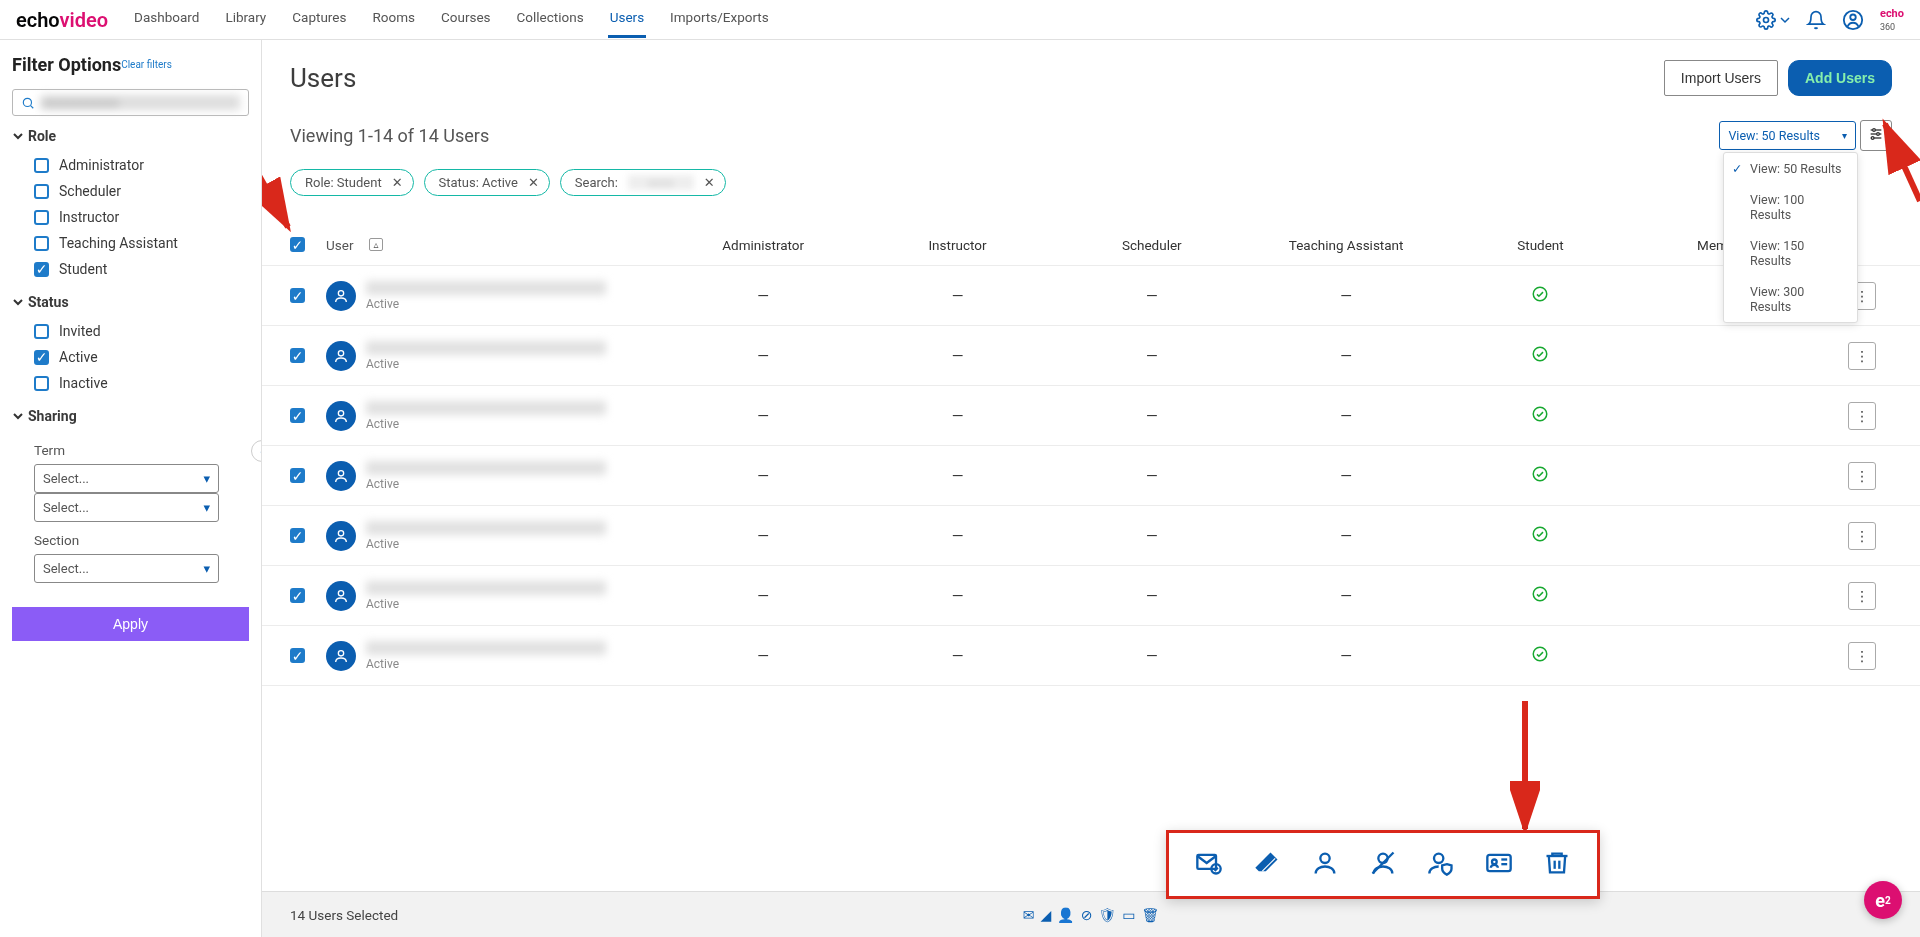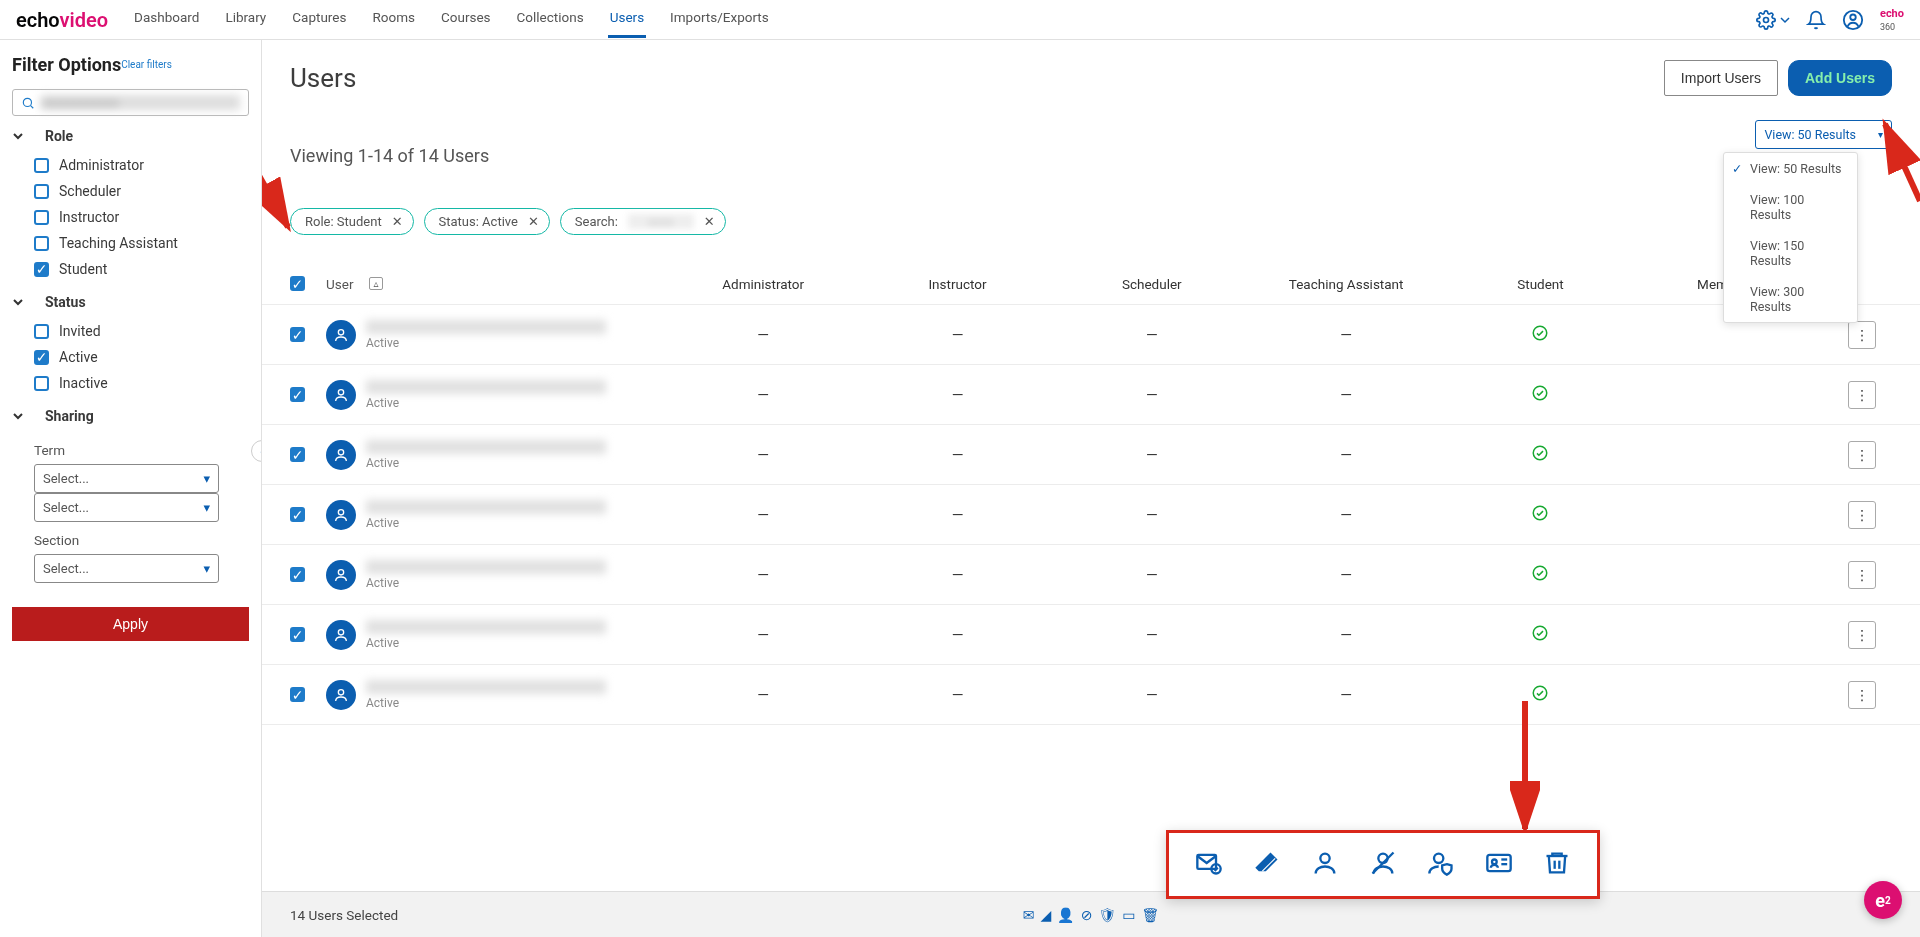--- a/index.html
+++ b/index.html
@@ -20,40 +20,40 @@
 
     .main { display: flex; height: calc(100vh - 40px); }
     .sidebar { width: 262px; border-right: 1px solid #e0e0e0; padding: 14px 12px; position: relative; overflow-y: auto; }
     .side-head { display: flex; align-items: center; margin-bottom: 14px; }
     .side-title { font-weight: 700; font-size: 18px; color: #222; }
     .clear-link { color: #1e7bc9; font-size: 10px; cursor: pointer; text-decoration: none; }
     .search-box { display: flex; align-items: center; border: 1px solid #b8b8b8; border-radius: 3px; padding: 5px 8px; margin-bottom: 8px; }
     .search-box svg { color: #1e7bc9; margin-right: 6px; }
     .search-input { border: none; outline: none; flex: 1; font-size: 13px; }
     .blurred { filter: blur(4px); background: #ddd; color: #999; }
-    .section-hdr { display: flex; align-items: center; gap: 21px; font-weight: 700; margin: 12px 0 8px 0; cursor: pointer; }
+    .section-hdr { display: flex; align-items: center; gap: 4px; font-weight: 700; margin: 12px 0 8px 0; cursor: pointer; }
     .check-row { display: flex; align-items: center; gap: 10px; padding: 5px 0 5px 22px; font-size: 14px; }
     .chk { width: 15px; height: 15px; border: 2px solid #1e7bc9; border-radius: 3px; display: inline-flex; align-items: center; justify-content: center; cursor: pointer; flex-shrink: 0; }
     .chk.checked { background: #1e7bc9; color: #fff; }
     .label-s { color: #555; font-size: 13.5px; padding: 10px 0 6px 22px; }
     .select-s { margin-left: 22px; width: 185px; border: 1px solid #888; border-radius: 3px; padding: 6px 8px; display: flex; justify-content: space-between; align-items: center; font-size: 13px; color: #555; cursor: pointer; }
-    .apply-btn { margin-top: 24px; width: 100%; background: #b91c1c; color: #fff; border: none; padding: 9px; font-size: 14px; cursor: pointer; }
+    .apply-btn { margin-top: 24px; width: 100%; background: #8b5cf6; color: #fff; border: none; padding: 9px; font-size: 14px; cursor: pointer; }
     .collapse-handle { position: absolute; top: 400px; right: -12px; width: 22px; height: 22px; border: 1px solid #ccc; border-radius: 50%; background: #fff; display: flex; align-items: center; justify-content: center; cursor: pointer; color: #0b5eb0; font-size: 14px; }
 
     .content { flex: 1; display: flex; flex-direction: column; position: relative; overflow: hidden; }
     .page-hdr { display: flex; justify-content: space-between; align-items: center; padding: 20px 28px 18px 28px; }
     .page-title { font-size: 26px; font-weight: 400; color: #3d3d3d; }
     .hdr-actions { display: flex; gap: 10px; }
     .btn { padding: 9px 16px; font-size: 14px; border-radius: 2px; cursor: pointer; border: 1px solid #0b5eb0; }
     .btn-outline { background: #fff; color: #333; border-color: #888; }
     .btn-primary { background: #0b5eb0; color: #86efac; font-weight: 600; border-radius: 11px; }
 
     .summary-row { display: flex; justify-content: space-between; align-items: center; padding: 6px 28px; }
     .summary-txt { font-size: 18px; color: #555; }
-    .view-area { display: flex; gap: 10px; align-items: center; position: relative; flex-direction: column; }
+    .view-area { display: flex; gap: 4px; align-items: center; position: relative; }
     .view-select { border: 1.5px solid #0b5eb0; border-radius: 3px; padding: 6px 8px; font-size: 12.5px; color: #0b5eb0; display: flex; align-items: center; gap: 22px; cursor: pointer; }
     .sliders-btn { border: 1px solid #888; border-radius: 3px; padding: 5px 7px; cursor: pointer; }
     .view-dropdown { position: absolute; top: 32px; right: 34px; background: #fff; border: 1px solid #ddd; border-radius: 3px; box-shadow: 0 2px 8px rgba(0,0,0,0.12); width: 135px; z-index: 5; }
     .view-opt { padding: 8px 10px 8px 26px; font-size: 12.5px; color: #555; cursor: pointer; position: relative; }
     .view-opt.sel::before { content: "✓"; position: absolute; left: 8px; color: #0b5eb0; }
 
     .chip-row { display: flex; gap: 10px; padding: 12px 28px 28px 28px; }
     .chip { border: 1px solid #14b8a6; border-radius: 14px; padding: 5px 10px 5px 14px; display: flex; align-items: center; gap: 10px; font-size: 13px; color: #555; }
     .chip-x { color: #555; cursor: pointer; }
     .chip .blur-span { filter: blur(3px); background: #eee; color: #ccc; padding: 0 20px; }

